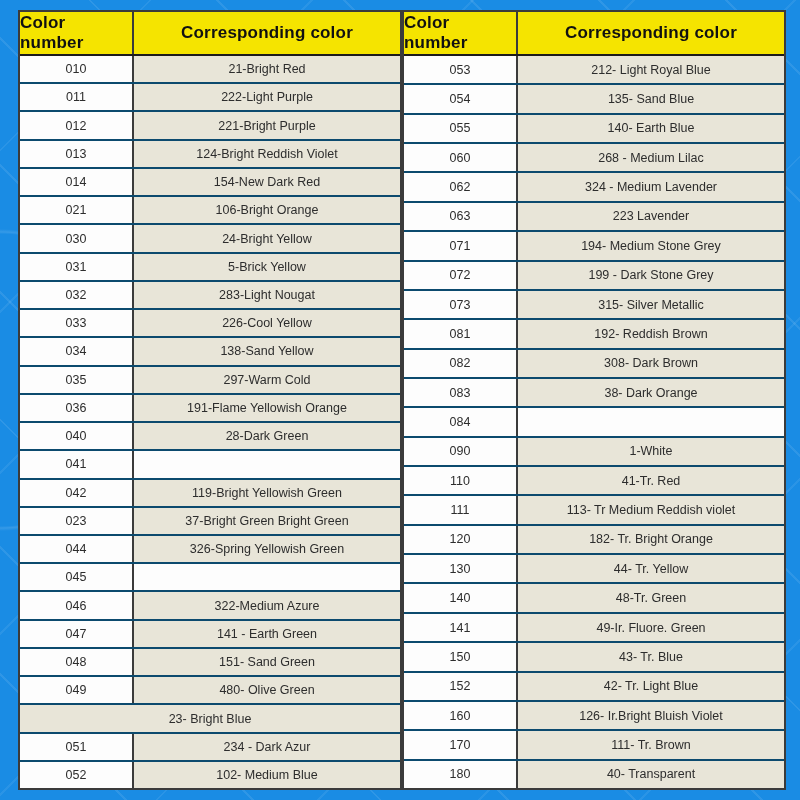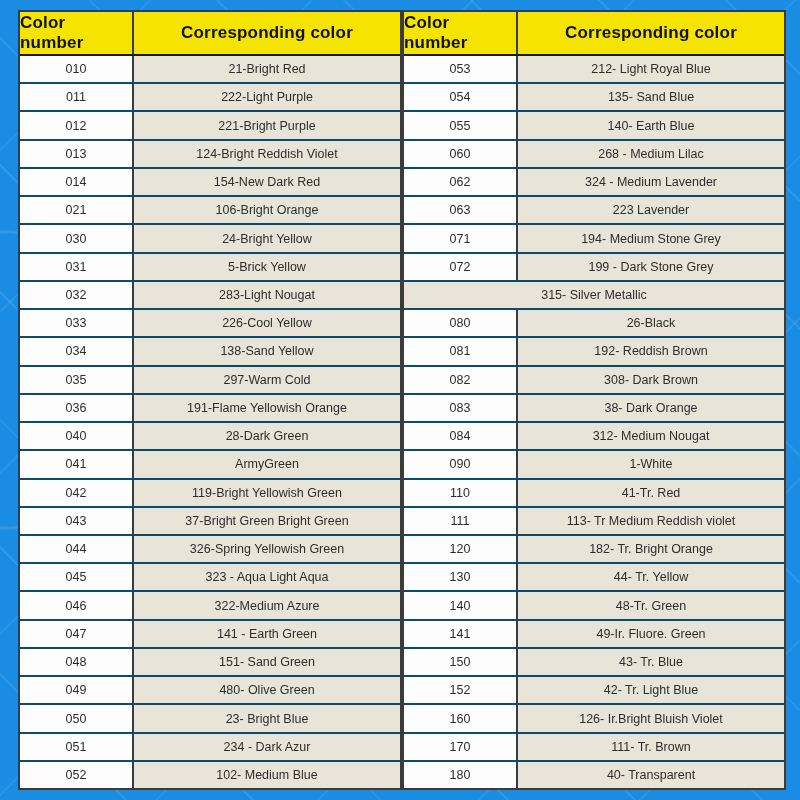--- a/index.html
+++ b/index.html
@@ -139,56 +139,53 @@
         <div class="trow">
           <div class="cell num">036</div>
           <div class="cell name">191-Flame Yellowish Orange</div>
         </div>
         <div class="trow">
           <div class="cell num">040</div>
           <div class="cell name">28-Dark Green</div>
         </div>
         <div class="trow">
           <div class="cell num">041</div>
-          <div class="cell name">ArmyGreen</div>
         </div>
         <div class="trow">
           <div class="cell num">042</div>
           <div class="cell name">119-Bright Yellowish Green</div>
         </div>
         <div class="trow">
-          <div class="cell num">043</div>
+          <div class="cell num">023</div>
           <div class="cell name">37-Bright Green Bright Green</div>
         </div>
         <div class="trow">
           <div class="cell num">044</div>
           <div class="cell name">326-Spring Yellowish Green</div>
         </div>
         <div class="trow">
           <div class="cell num">045</div>
-          <div class="cell name">323 - Aqua Light Aqua</div>
         </div>
         <div class="trow">
           <div class="cell num">046</div>
           <div class="cell name">322-Medium Azure</div>
         </div>
         <div class="trow">
           <div class="cell num">047</div>
           <div class="cell name">141 - Earth Green</div>
         </div>
         <div class="trow">
           <div class="cell num">048</div>
           <div class="cell name">151- Sand Green</div>
         </div>
         <div class="trow">
           <div class="cell num">049</div>
           <div class="cell name">480- Olive Green</div>
         </div>
         <div class="trow">
-          <div class="cell num">050</div>
           <div class="cell name">23- Bright Blue</div>
         </div>
         <div class="trow">
           <div class="cell num">051</div>
           <div class="cell name">234 - Dark Azur</div>
         </div>
         <div class="trow">
           <div class="cell num">052</div>
           <div class="cell name">102- Medium Blue</div>
         </div>
@@ -227,41 +224,37 @@
         </div>
         <div class="trow">
           <div class="cell num">071</div>
           <div class="cell name">194- Medium Stone Grey</div>
         </div>
         <div class="trow">
           <div class="cell num">072</div>
           <div class="cell name">199 - Dark Stone Grey</div>
         </div>
         <div class="trow">
+          <div class="cell num">073</div>
           <div class="cell name">315- Silver Metallic</div>
-        </div>
-        <div class="trow">
-          <div class="cell num">080</div>
-          <div class="cell name">26-Black</div>
         </div>
         <div class="trow">
           <div class="cell num">081</div>
           <div class="cell name">192- Reddish Brown</div>
         </div>
         <div class="trow">
           <div class="cell num">082</div>
           <div class="cell name">308- Dark Brown</div>
         </div>
         <div class="trow">
           <div class="cell num">083</div>
           <div class="cell name">38- Dark Orange</div>
         </div>
         <div class="trow">
           <div class="cell num">084</div>
-          <div class="cell name">312- Medium Nougat</div>
         </div>
         <div class="trow">
           <div class="cell num">090</div>
           <div class="cell name">1-White</div>
         </div>
         <div class="trow">
           <div class="cell num">110</div>
           <div class="cell name">41-Tr. Red</div>
         </div>
         <div class="trow">

